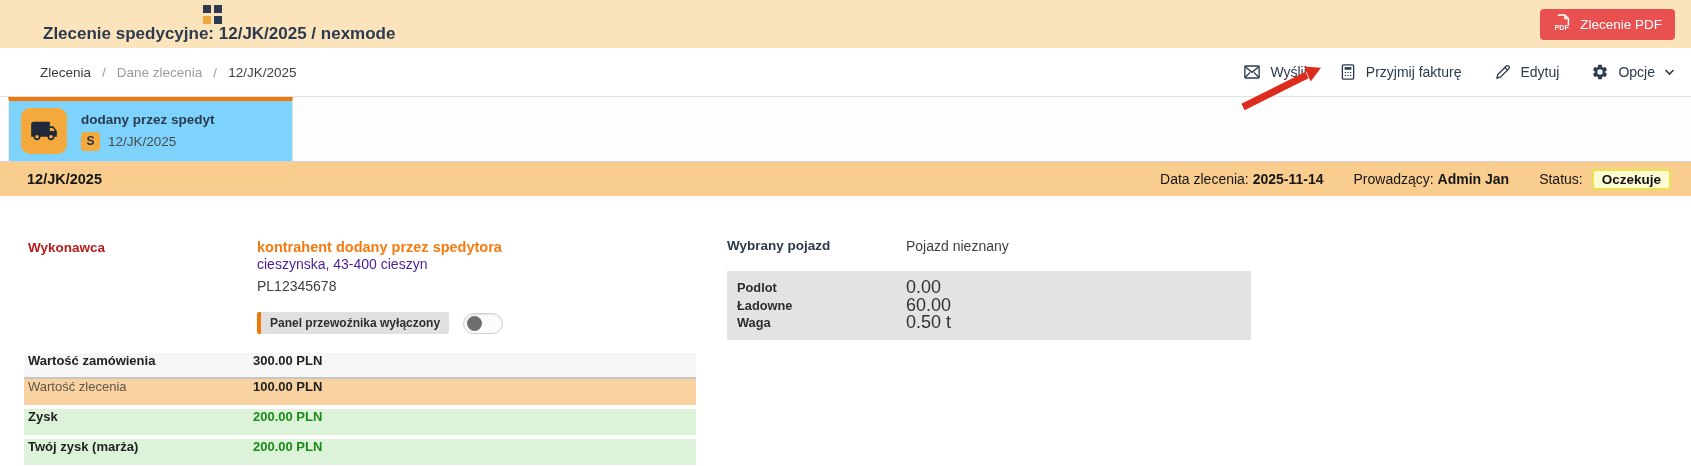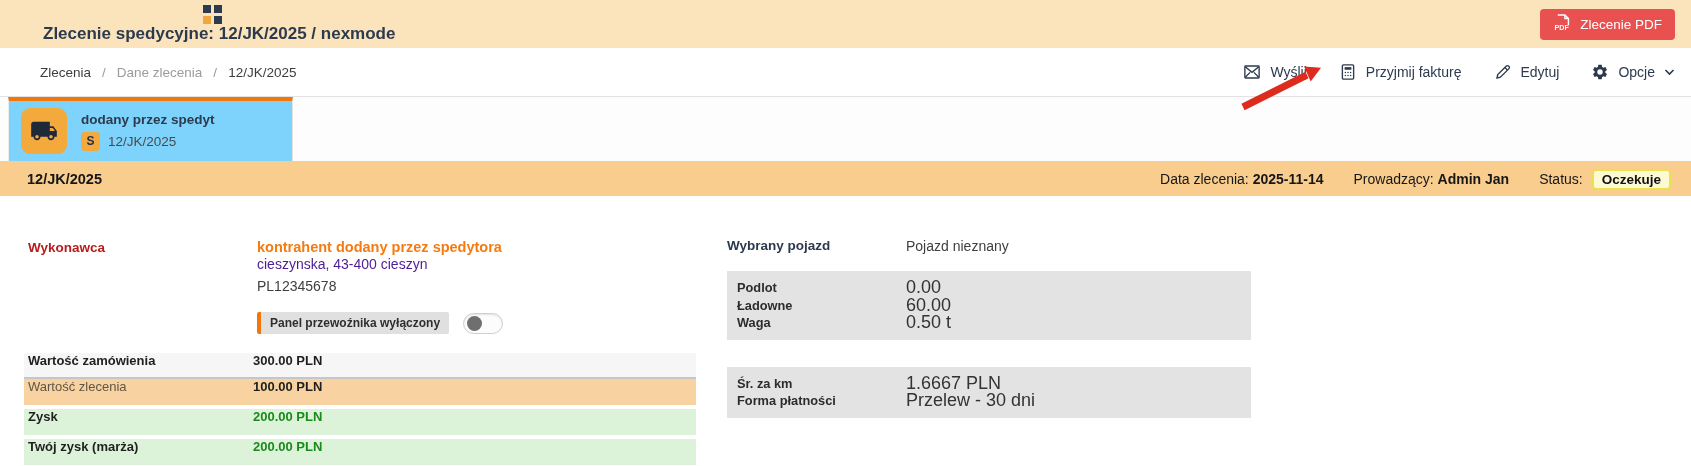--- a/index.html
+++ b/index.html
@@ -269,25 +269,15 @@
       <div class="grow">
         <div class="glabel">Ładowne</div>
         <div class="gval">60.00</div>
       </div>
       <div class="grow">
         <div class="glabel">Waga</div>
         <div class="gval">0.50 t</div>
       </div>
     </div>
 
-    <div class="graybox">
-      <div class="grow">
-        <div class="glabel">Śr. za km</div>
-        <div class="gval">1.6667 PLN</div>
-      </div>
-      <div class="grow">
-        <div class="glabel">Forma płatności</div>
-        <div class="gval">Przelew - 30 dni</div>
-      </div>
-    </div>
   </section>
 
 </main>
 
 </body></html>

